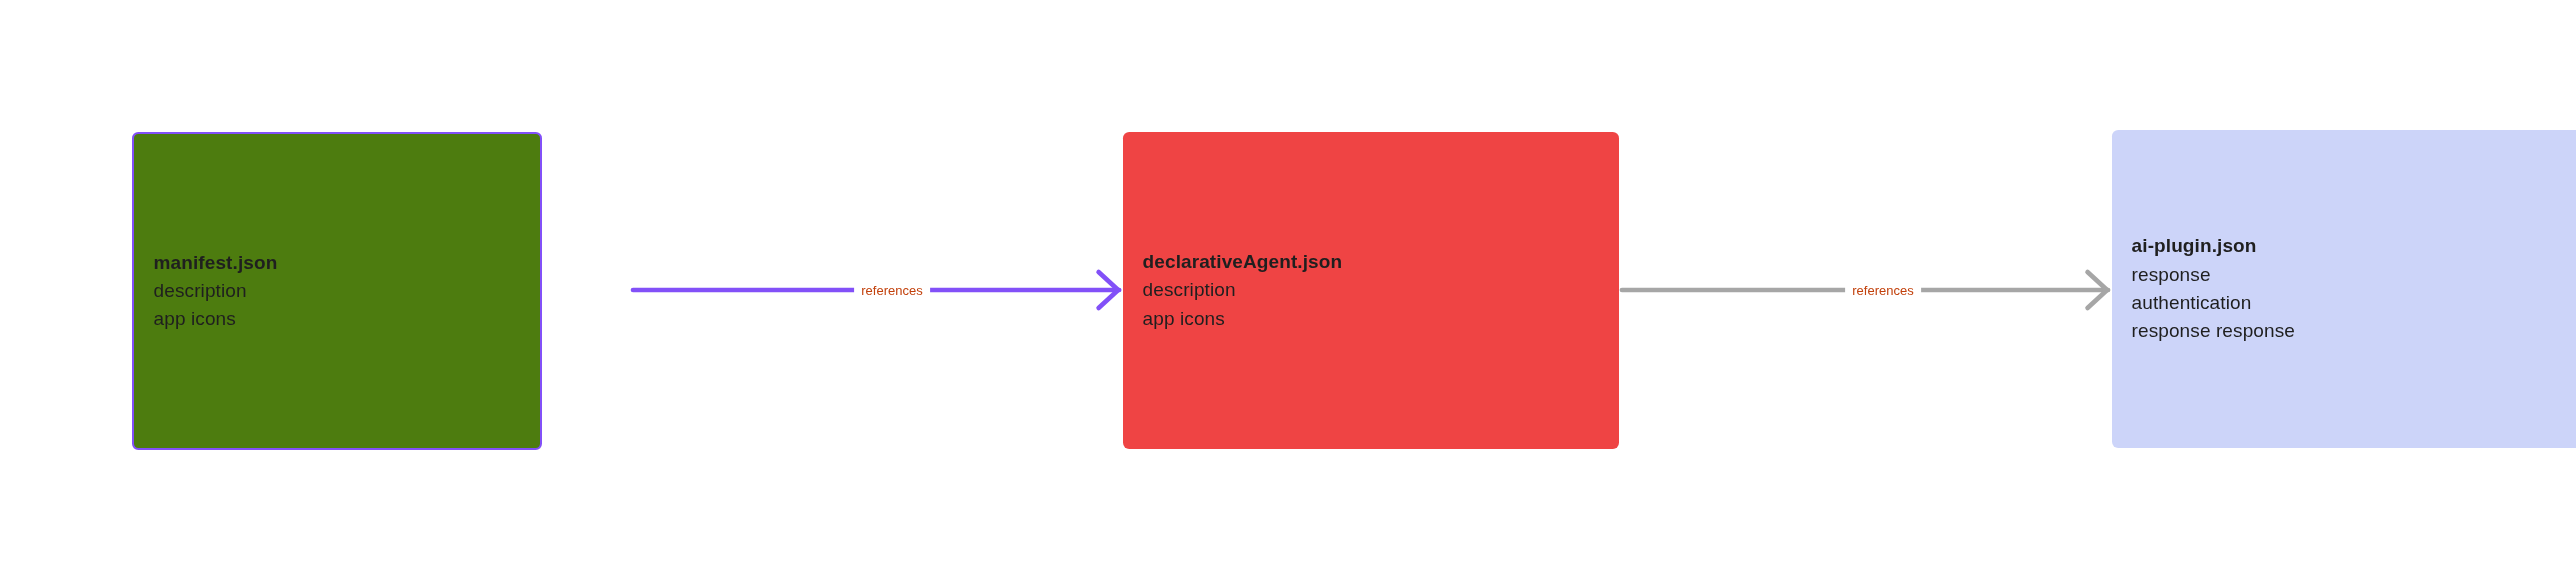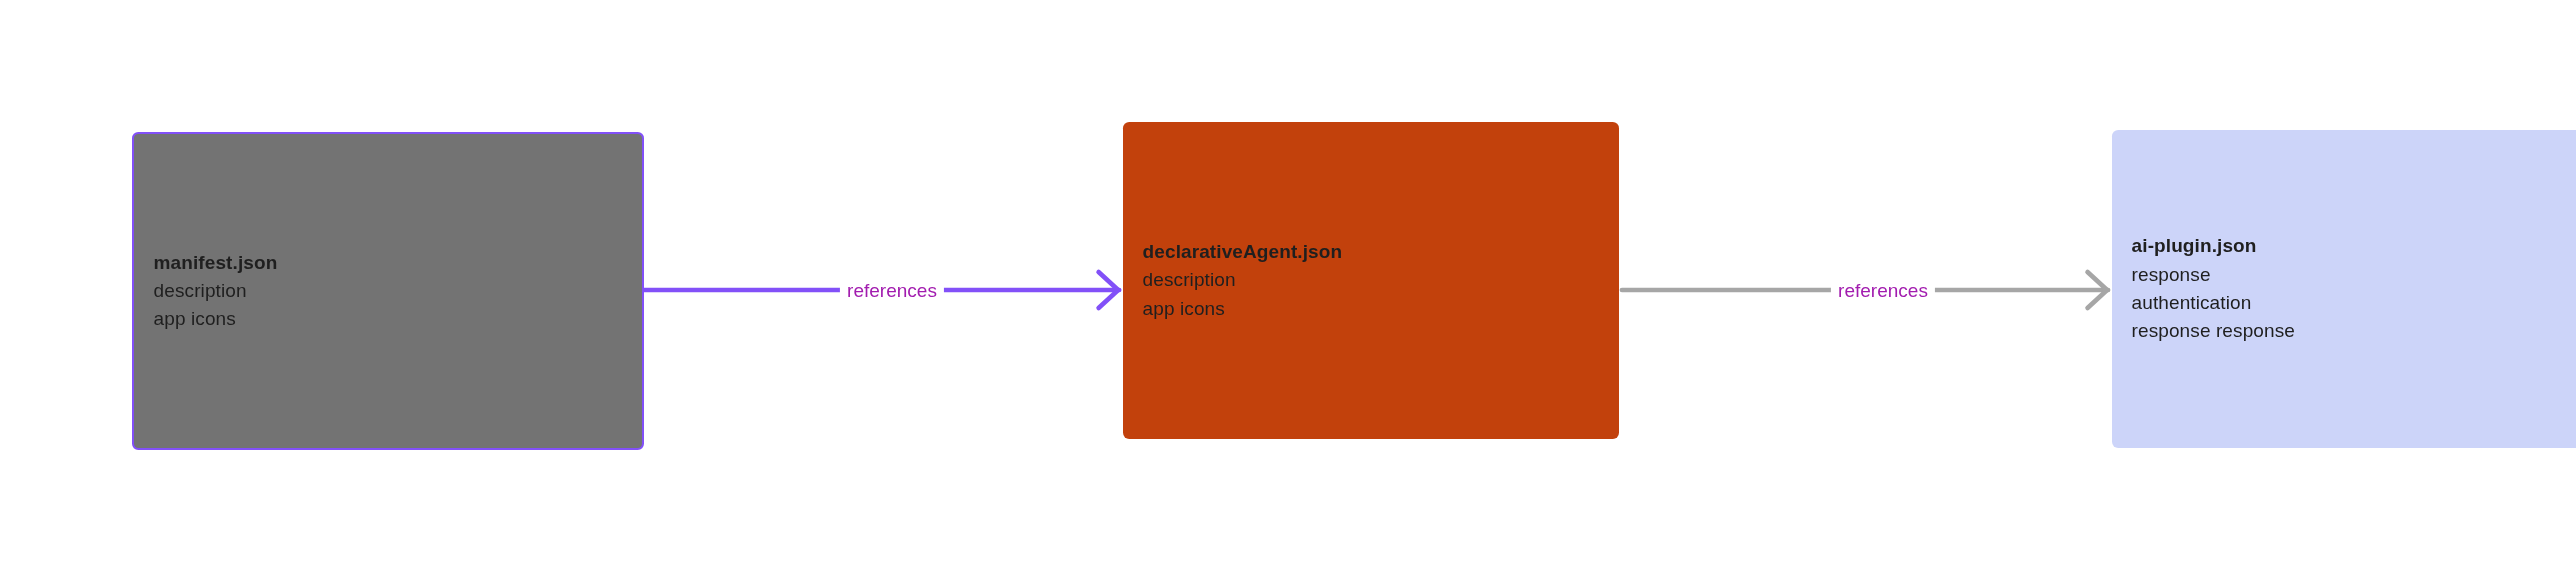--- a/index.html
+++ b/index.html
@@ -40,33 +40,33 @@
     color: #1f1f1f;
   }
   .node .line.bold {
     font-weight: 700;
   }
 
   
   #node-manifest {
     left: 132px;
     top: 132px;
-    width: 512px;
+    width: 410px;
     height: 318px;
-    background: #737373;
+    background: #4d7c0f;
     border: 2.6px solid #8250f8;
   }
 
   
   #node-declarative {
     left: 1123px;
-    top: 122px;
+    top: 132px;
     width: 496px;
     height: 317px;
-    background: #c2410c;
+    background: #ef4444;
     border: none;
   }
 
   
   #node-aiplugin {
     left: 2112px;
     top: 130px;
     width: 496px;
     height: 318px;
     background: #ccd4f9;
@@ -79,23 +79,23 @@
     top: 0;
     left: 0;
     height: 581px;
     width: 3728px;
     pointer-events: none;
   }
 
   .edge-label {
     position: absolute;
     transform: translate(-50%, -50%);
-    font-size: 19px;
+    font-size: 13px;
     line-height: 1;
-    color: #a21caf;
+    color: #c2410c;
     white-space: nowrap;
     background: #ffffff;
     padding: 0 7.2px;
   }
   #edge-label-1 { left: 892px; top: 290px; }
   #edge-label-2 { left: 1883px; top: 290px; }
 </style>
 </head>
 <body>
 

